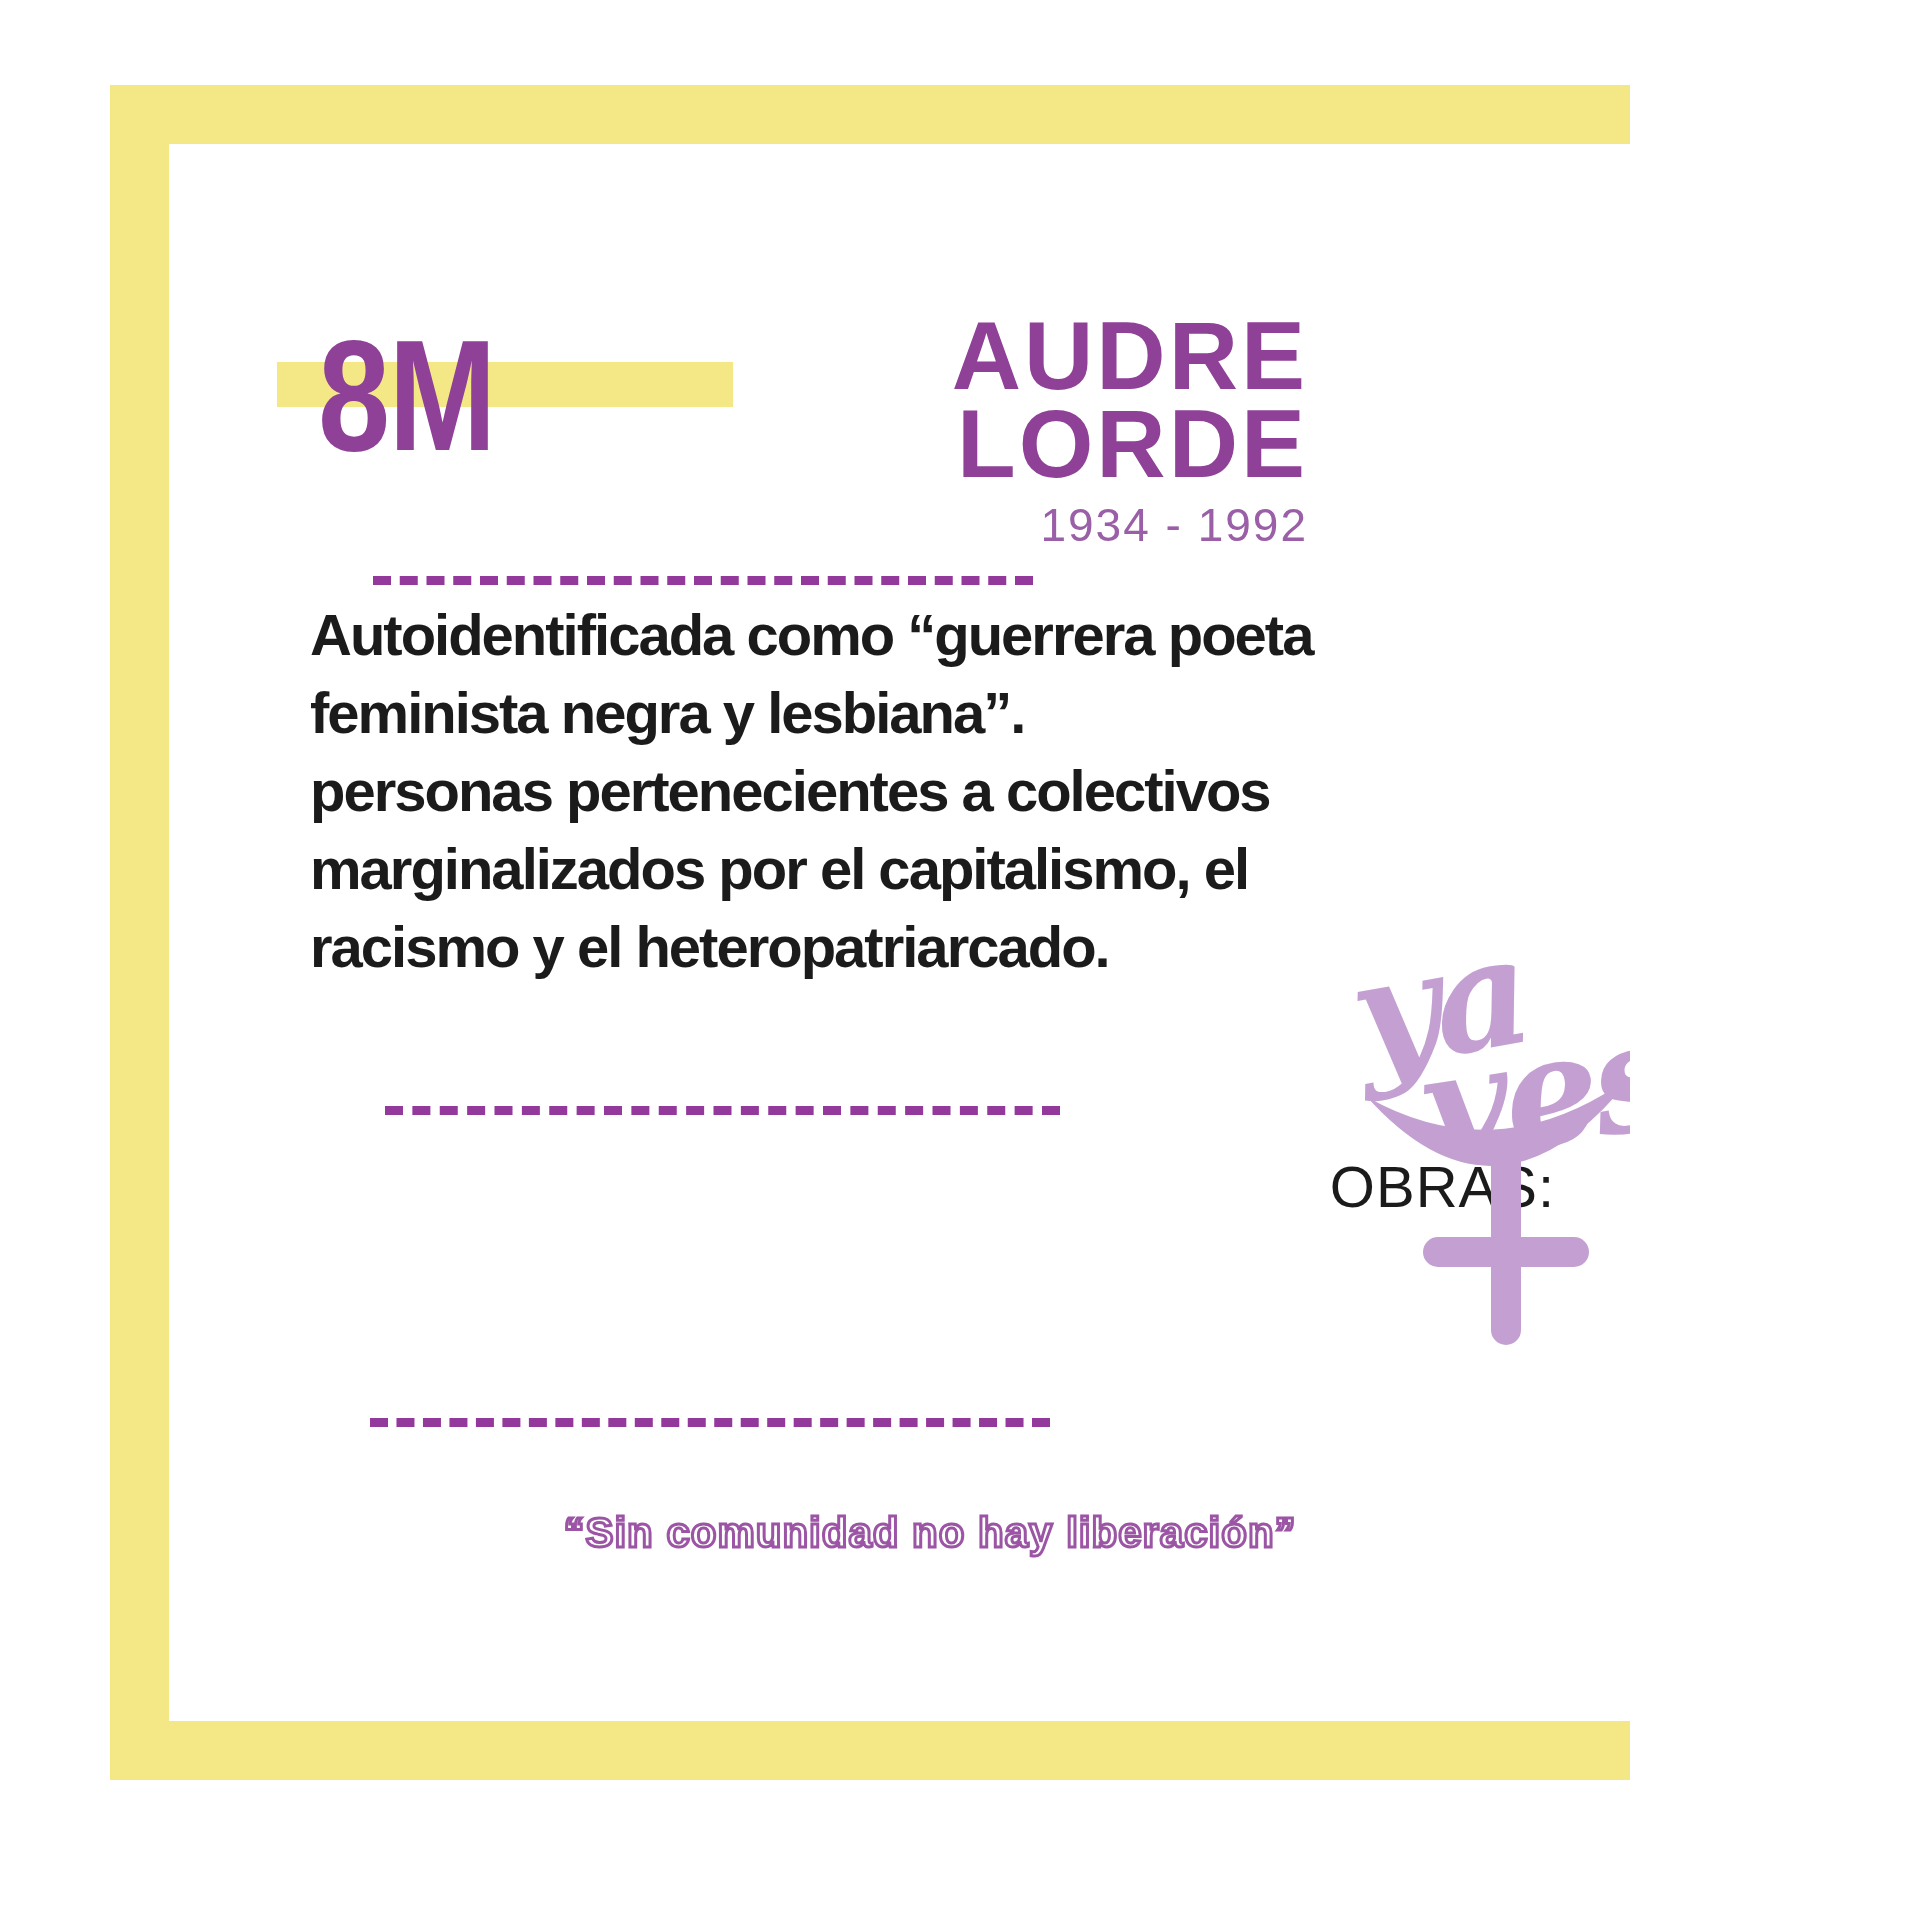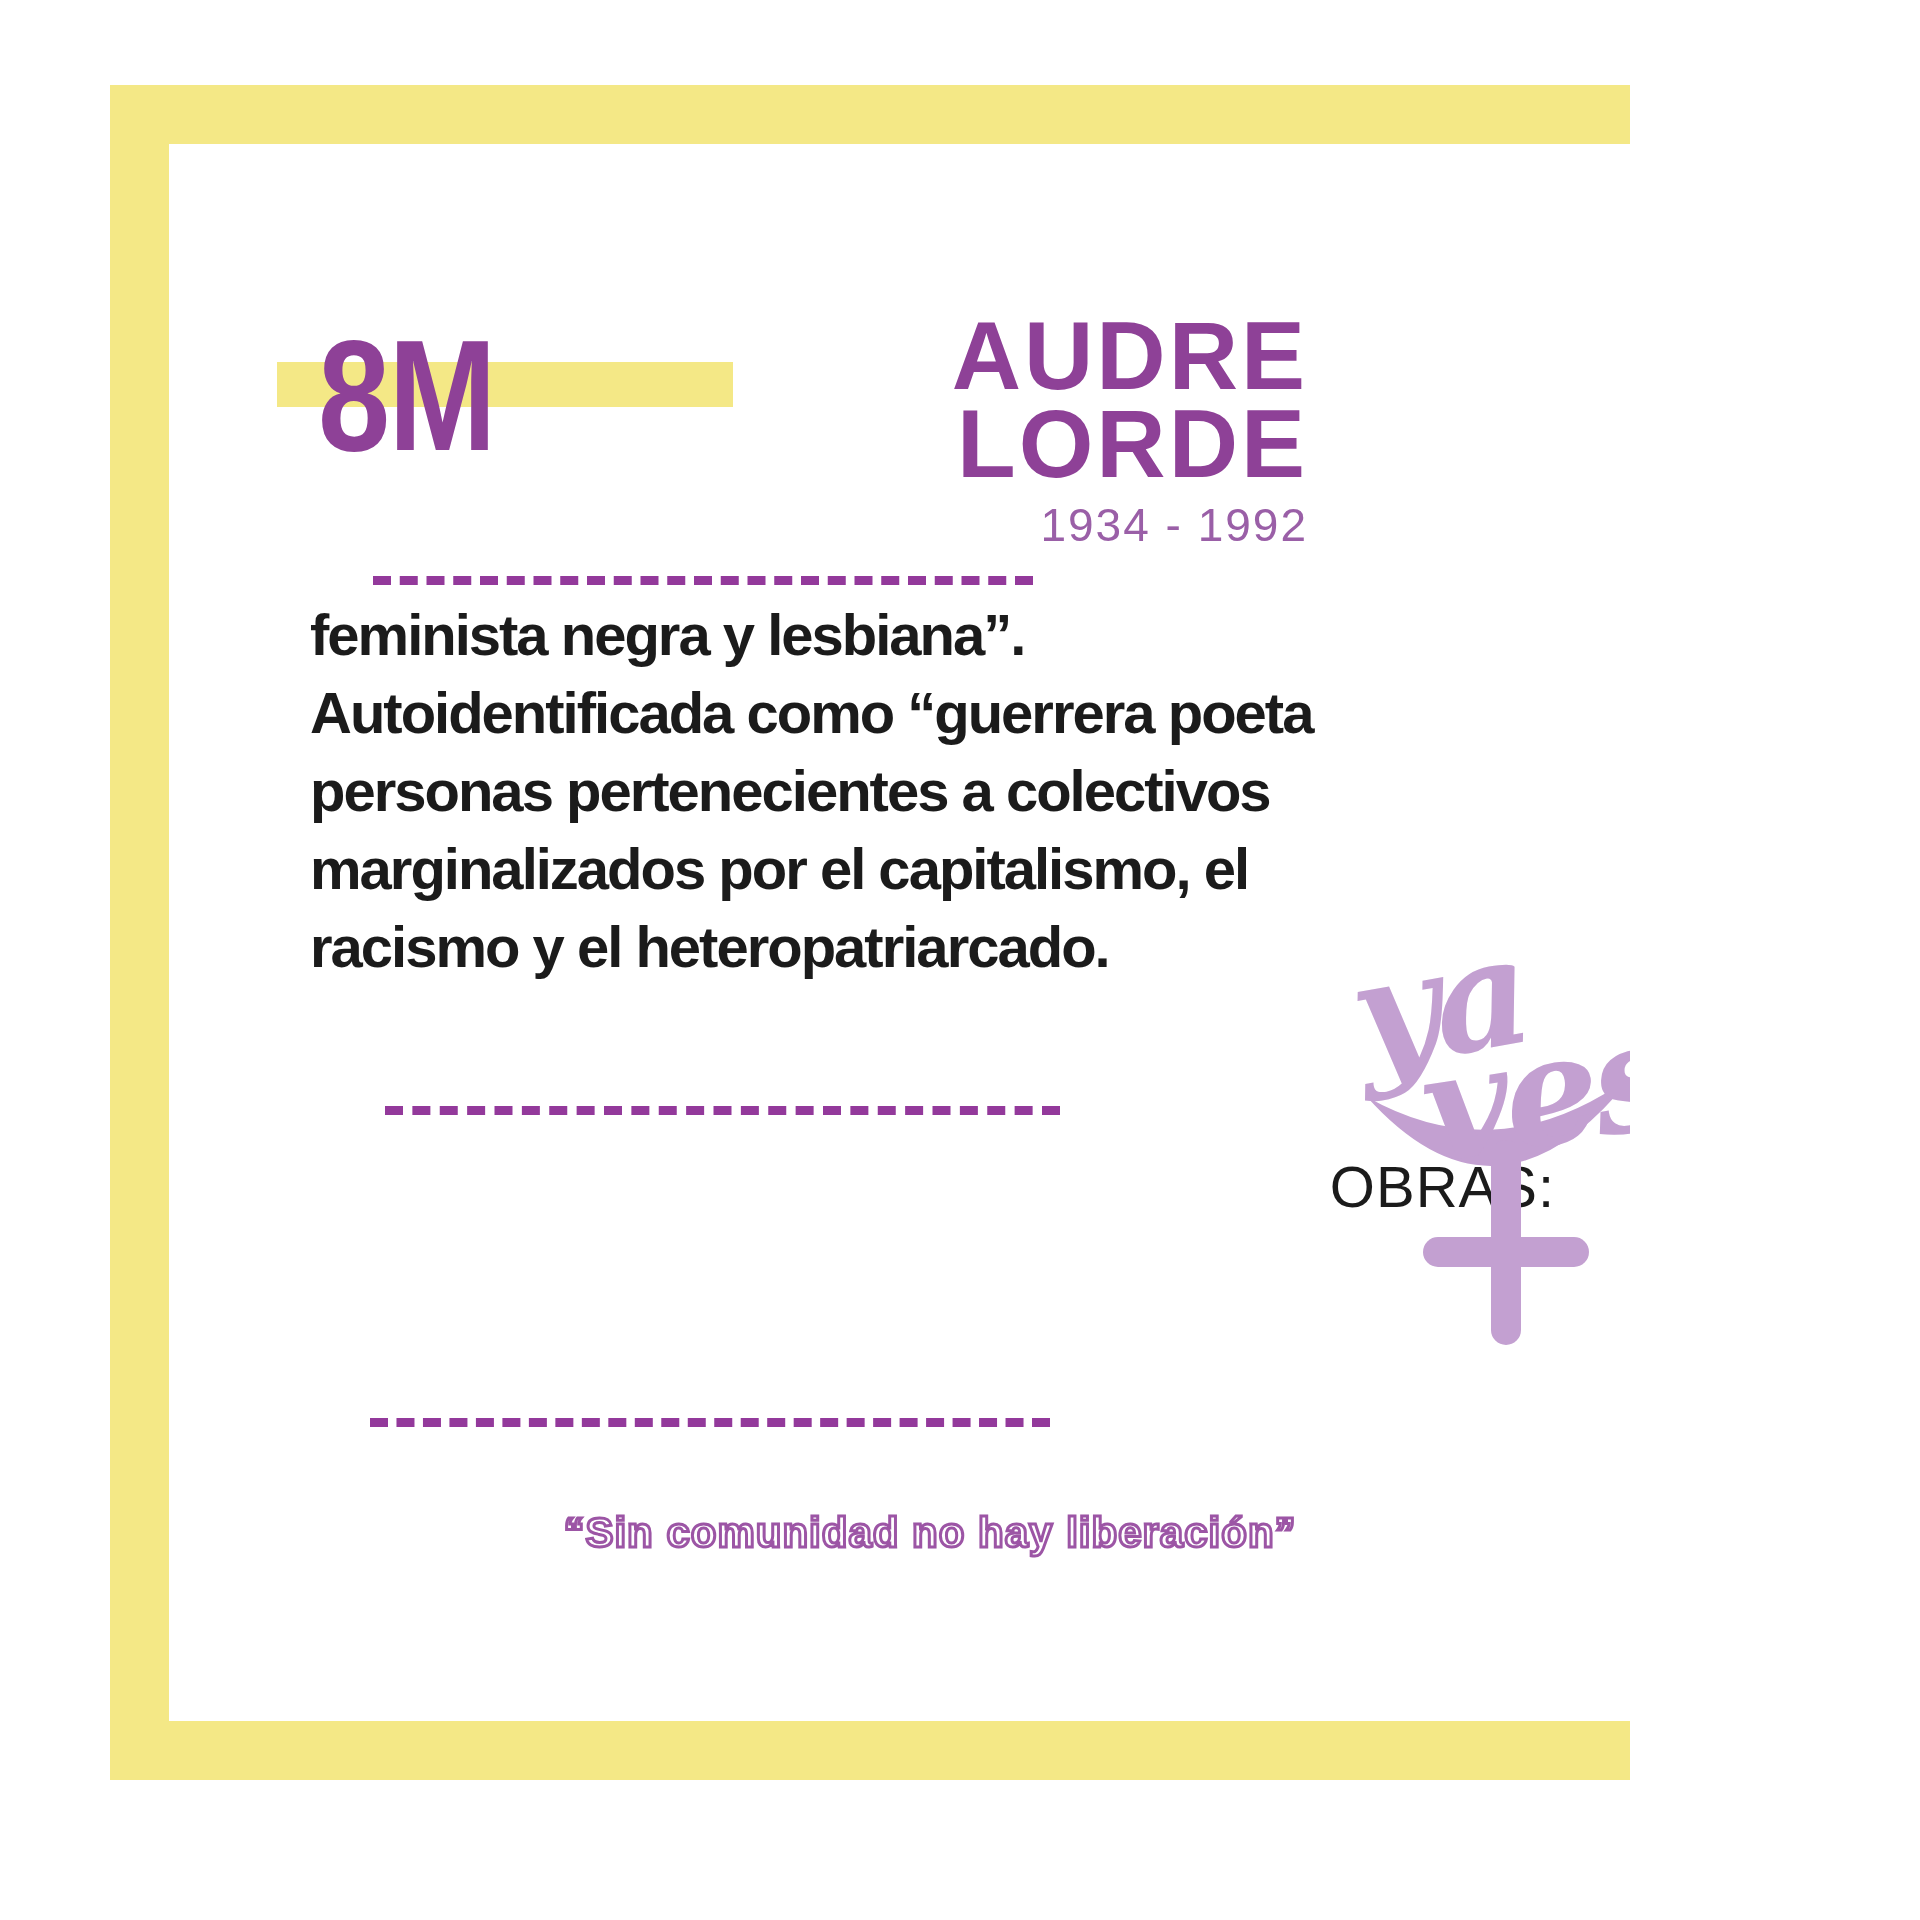--- a/index.html
+++ b/index.html
@@ -74,22 +74,22 @@
 
   <div class="name-block">
     <div>AUDRE</div>
     <div>LORDE</div>
     <div class="name-dates">1934 - 1992</div>
   </div>
 
   <div class="sep sep1"></div>
 
   <div class="bio">
+    <div>Autoidentificada como “guerrera poeta</div>
     <div>feminista negra y lesbiana”.</div>
-    <div>Autoidentificada como “guerrera poeta</div>
     <div>personas pertenecientes a colectivos</div>
     <div>marginalizados por el capitalismo, el</div>
     <div>racismo y el heteropatriarcado.</div>
   </div>
 
   <div class="sep sep2"></div>
 
   <div class="works-heading">OBRAS:</div>
 
 

